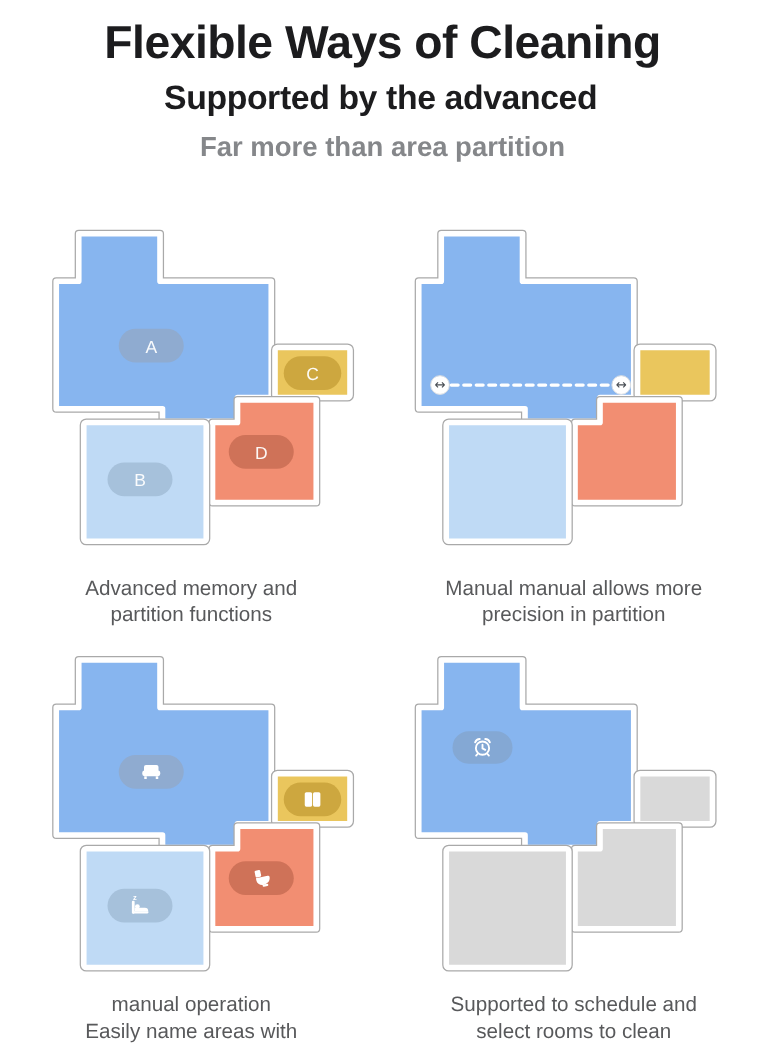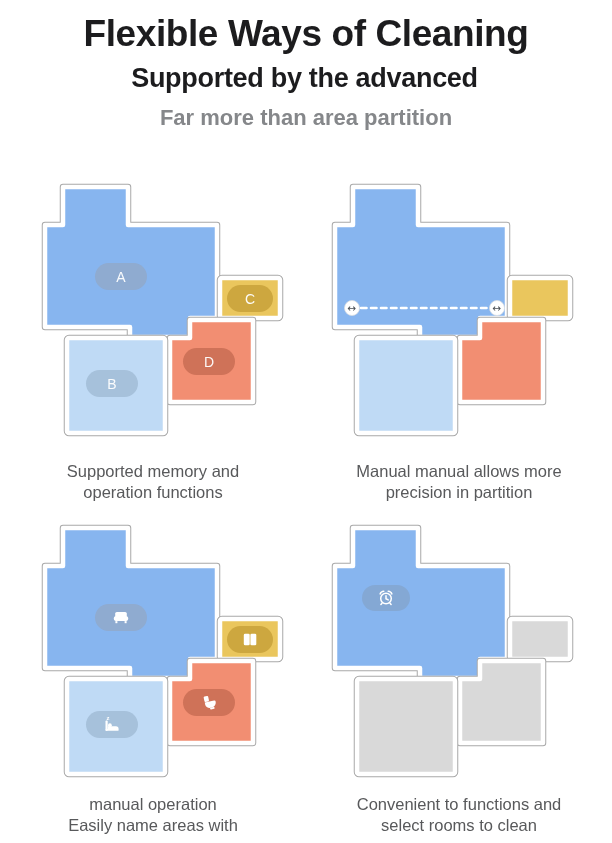--- a/index.html
+++ b/index.html
@@ -239,29 +239,29 @@
         <path d="M9,7.3 V10.2 L11.2,11.4"></path>
         <path d="M3.1,5.4 A4.2,4.2 0 0 1 6.8,2.7"></path>
         <path d="M14.9,5.4 A4.2,4.2 0 0 0 11.2,2.7"></path>
         <path d="M5,14.7 L3.9,16"></path>
         <path d="M13,14.7 L14.1,16"></path>
       </g>
     </g>
   </svg>
 
   <div class="caption cap-r1l">
-    <span class="line">Supported memory and</span>
-    <span class="line">operation functions</span>
+    <span class="line">Advanced memory and</span>
+    <span class="line">partition functions</span>
   </div>
   <div class="caption cap-r1r">
     <span class="line">Manual manual allows more</span>
     <span class="line">precision in partition</span>
   </div>
   <div class="caption cap-r2l">
     <span class="line">manual operation</span>
     <span class="line">Easily name areas with</span>
   </div>
   <div class="caption cap-r2r">
-    <span class="line">Convenient to functions and</span>
+    <span class="line">Supported to schedule and</span>
     <span class="line">select rooms to clean</span>
   </div>
 
 </div>
 
 </body></html>

